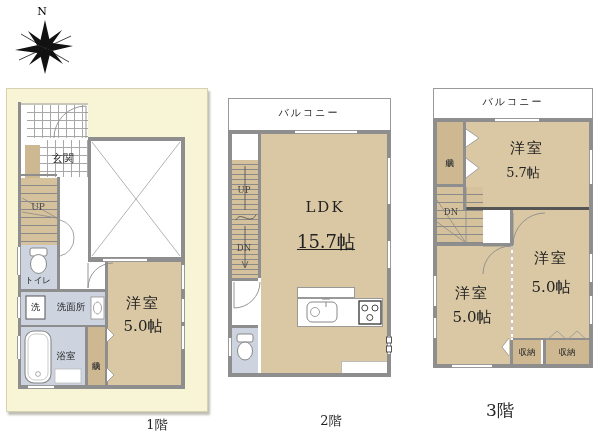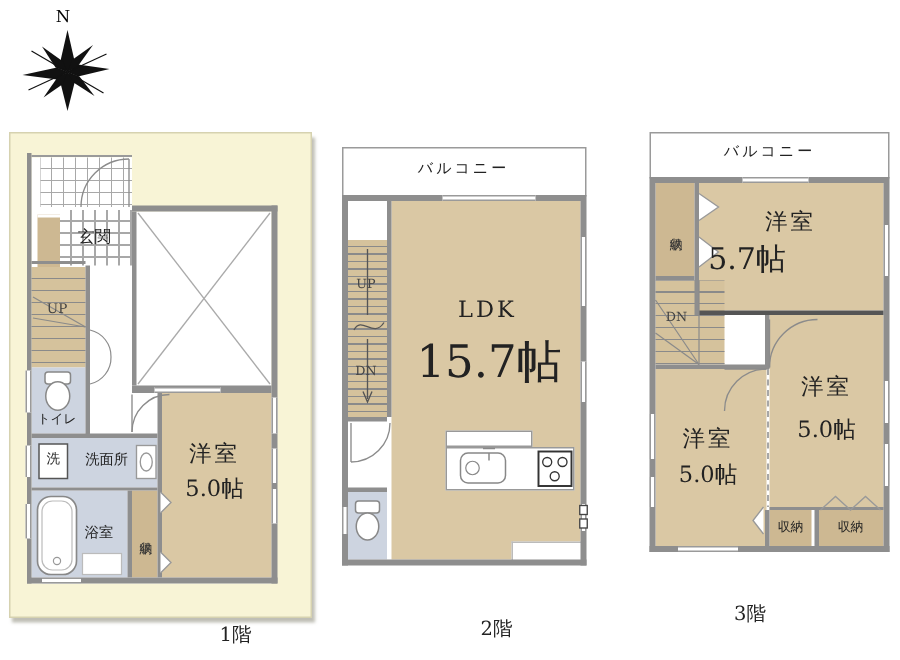--- a/index.html
+++ b/index.html
@@ -252,29 +252,29 @@
   <div class="t" style="left:66px;top:356px;font-size:9.5px;">浴室</div>
   <div class="tv" style="left:96.5px;top:355px;font-size:8.5px;">収納</div>
   <div class="t" style="left:143px;top:303px;font-size:15px;letter-spacing:2px;">洋室</div>
   <div class="t" style="left:143px;top:326px;font-size:15px;">5.0帖</div>
   <div class="t" style="left:157px;top:424px;font-size:13px;">1階</div>
 
   <div class="t" style="left:309px;top:113px;font-size:10px;letter-spacing:2px;">バルコニー</div>
   <div class="t" style="left:244px;top:190px;font-size:8.5px;color:#444;">UP</div>
   <div class="t" style="left:244px;top:248px;font-size:8.5px;color:#444;">DN</div>
   <div class="t" style="left:325px;top:207px;font-size:15px;letter-spacing:2px;">LDK</div>
-  <div class="t" style="left:326px;top:242px;font-size:30px;">15.7帖</div>
+  <div class="t" style="left:326px;top:242px;font-size:18px;text-decoration:underline;">15.7帖</div>
   <div class="t" style="left:331px;top:420px;font-size:13px;">2階</div>
 
   <div class="t" style="left:513px;top:102px;font-size:10px;letter-spacing:2px;">バルコニー</div>
   <div class="tv" style="left:450px;top:152px;font-size:8.5px;">収納</div>
   <div class="t" style="left:527px;top:148px;font-size:15px;letter-spacing:2px;">洋室</div>
-  <div class="t" style="left:498px;top:172px;font-size:20px;">5.7帖</div>
+  <div class="t" style="left:523px;top:172px;font-size:13px;">5.7帖</div>
   <div class="t" style="left:451px;top:212px;font-size:8.5px;color:#444;">DN</div>
   <div class="t" style="left:472px;top:293px;font-size:15px;letter-spacing:2px;">洋室</div>
   <div class="t" style="left:472px;top:317px;font-size:15px;">5.0帖</div>
   <div class="t" style="left:551px;top:258px;font-size:15px;letter-spacing:2px;">洋室</div>
   <div class="t" style="left:551px;top:287px;font-size:15px;">5.0帖</div>
   <div class="t" style="left:527px;top:352px;font-size:8.5px;">収納</div>
   <div class="t" style="left:567px;top:352px;font-size:8.5px;">収納</div>
-  <div class="t" style="left:500px;top:410px;font-size:13px;">3階</div>
+  <div class="t" style="left:500px;top:410px;font-size:17px;">3階</div>
 
 </div>
 
 </body></html>

